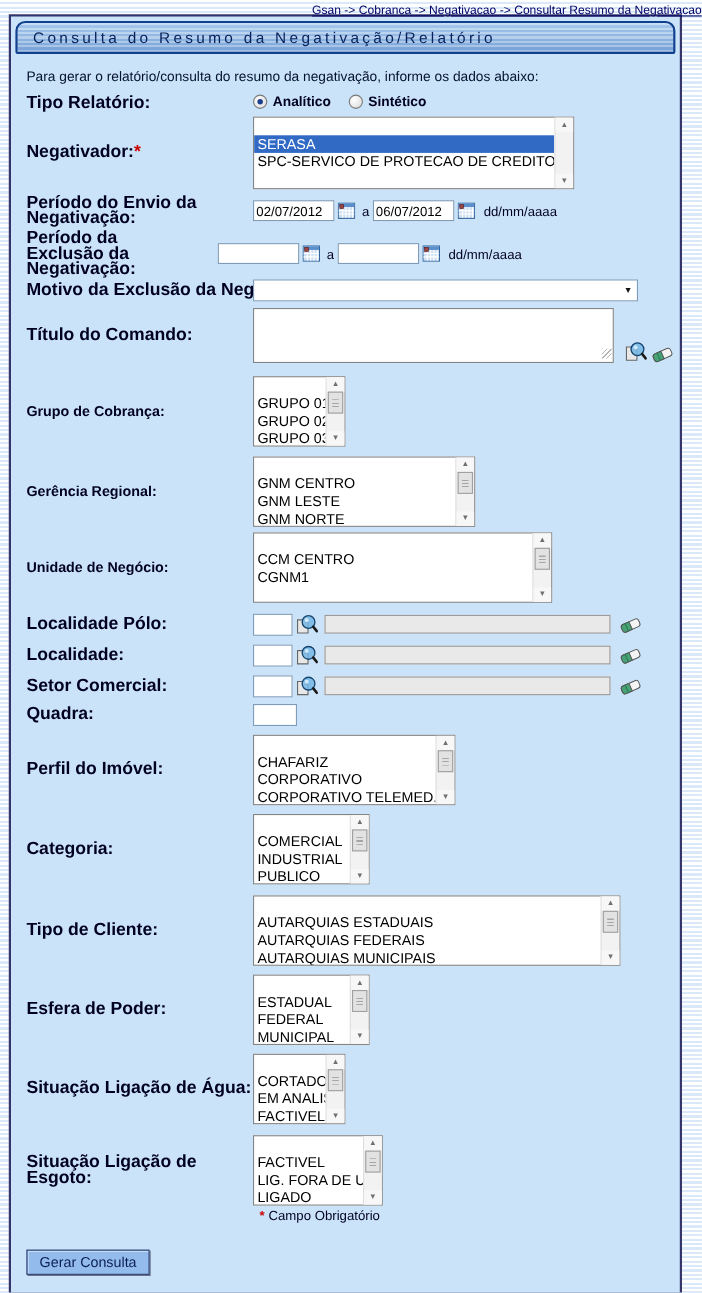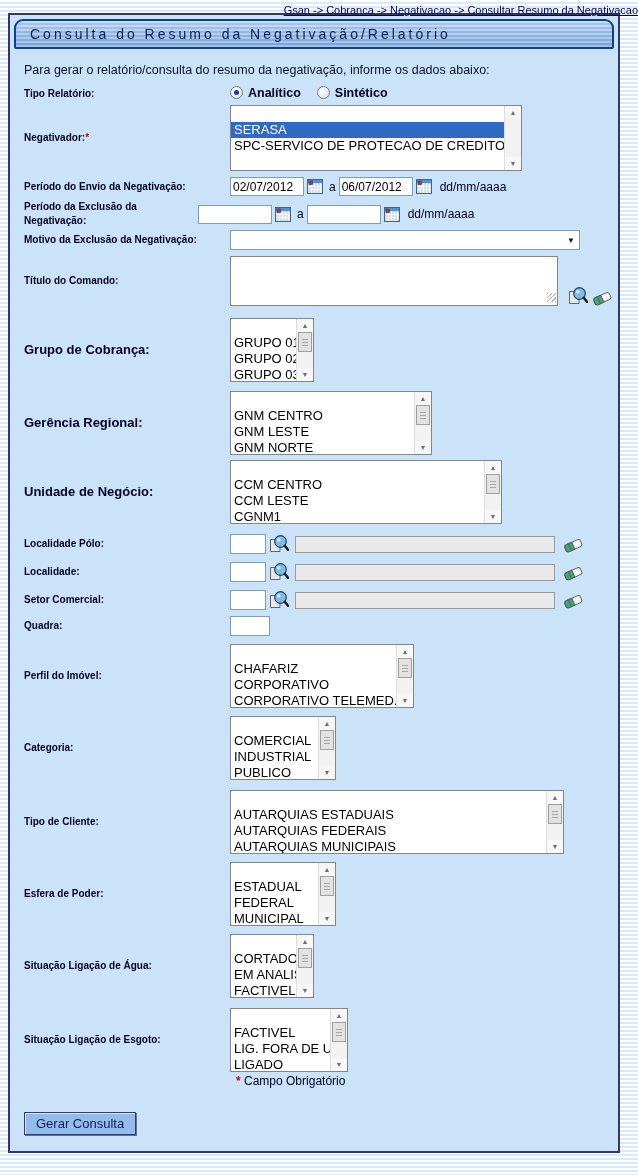--- a/index.html
+++ b/index.html
@@ -18,21 +18,21 @@
     height:30px; line-height:26px; padding-left:14px;
     color:#06215c; font-size:14px; letter-spacing:3px;
     background:
       linear-gradient(rgba(255,255,255,.28), rgba(0,0,80,.10)),
       repeating-linear-gradient(to bottom,#b4d4f2 0 2px,#85b3e6 2px 4px);
   }
   .form { padding:0 0 16px 6px; }
   .intro { font-size:12.5px; color:#04132e; margin:14px 0 8px 8px; }
 
   .row { display:flex; align-items:center; padding-left:2px; }
-  .lbl { width:212px; flex:0 0 212px; font-weight:bold; font-size:10px; color:#000022; line-height:14px; padding-left:6px; }
+  .lbl { width:212px; flex:0 0 212px; font-weight:bold; font-size:16px; color:#000022; line-height:14px; padding-left:6px; }
   .lbl.lg { font-size:13px; }
   .lbl .req { color:#cc0000; }
   .nowrap { white-space:nowrap; }
 
   
   .radio-wrap { display:inline-flex; align-items:center; margin-right:16px; cursor:pointer; }
   .radio { width:13px; height:13px; border:1px solid #7a7a7a; border-radius:50%;
     background:radial-gradient(circle at 35% 35%, #ffffff, #d8d8d8); margin-right:5px; position:relative; }
   .radio.on::after { content:""; position:absolute; left:3px; top:3px; width:5px; height:5px; border-radius:50%; background:#1b3f8f; }
   .radio-label { font-weight:bold; font-size:12.5px; color:#000022; }
@@ -277,21 +277,20 @@
       </div>
     </div>
 
     
     <div class="row" style="margin-bottom:10px">
       <div class="lbl lg">Unidade de Negócio:</div>
       <div class="listbox" style="width:272px;height:64px">
         <div class="lb-items">
             <div class="lb-item">&nbsp;</div>
             <div class="lb-item">CCM CENTRO</div>
-            <div class="lb-item">CCM LESTE</div>
             <div class="lb-item">CGNM1</div>
           </div>
         <div class="lb-scroll">
           <div class="sb-btn up">▲</div>
           <div class="sb-thumb"></div>
           <div class="sb-btn down">▼</div>
         </div>
       </div>
     </div>
 

